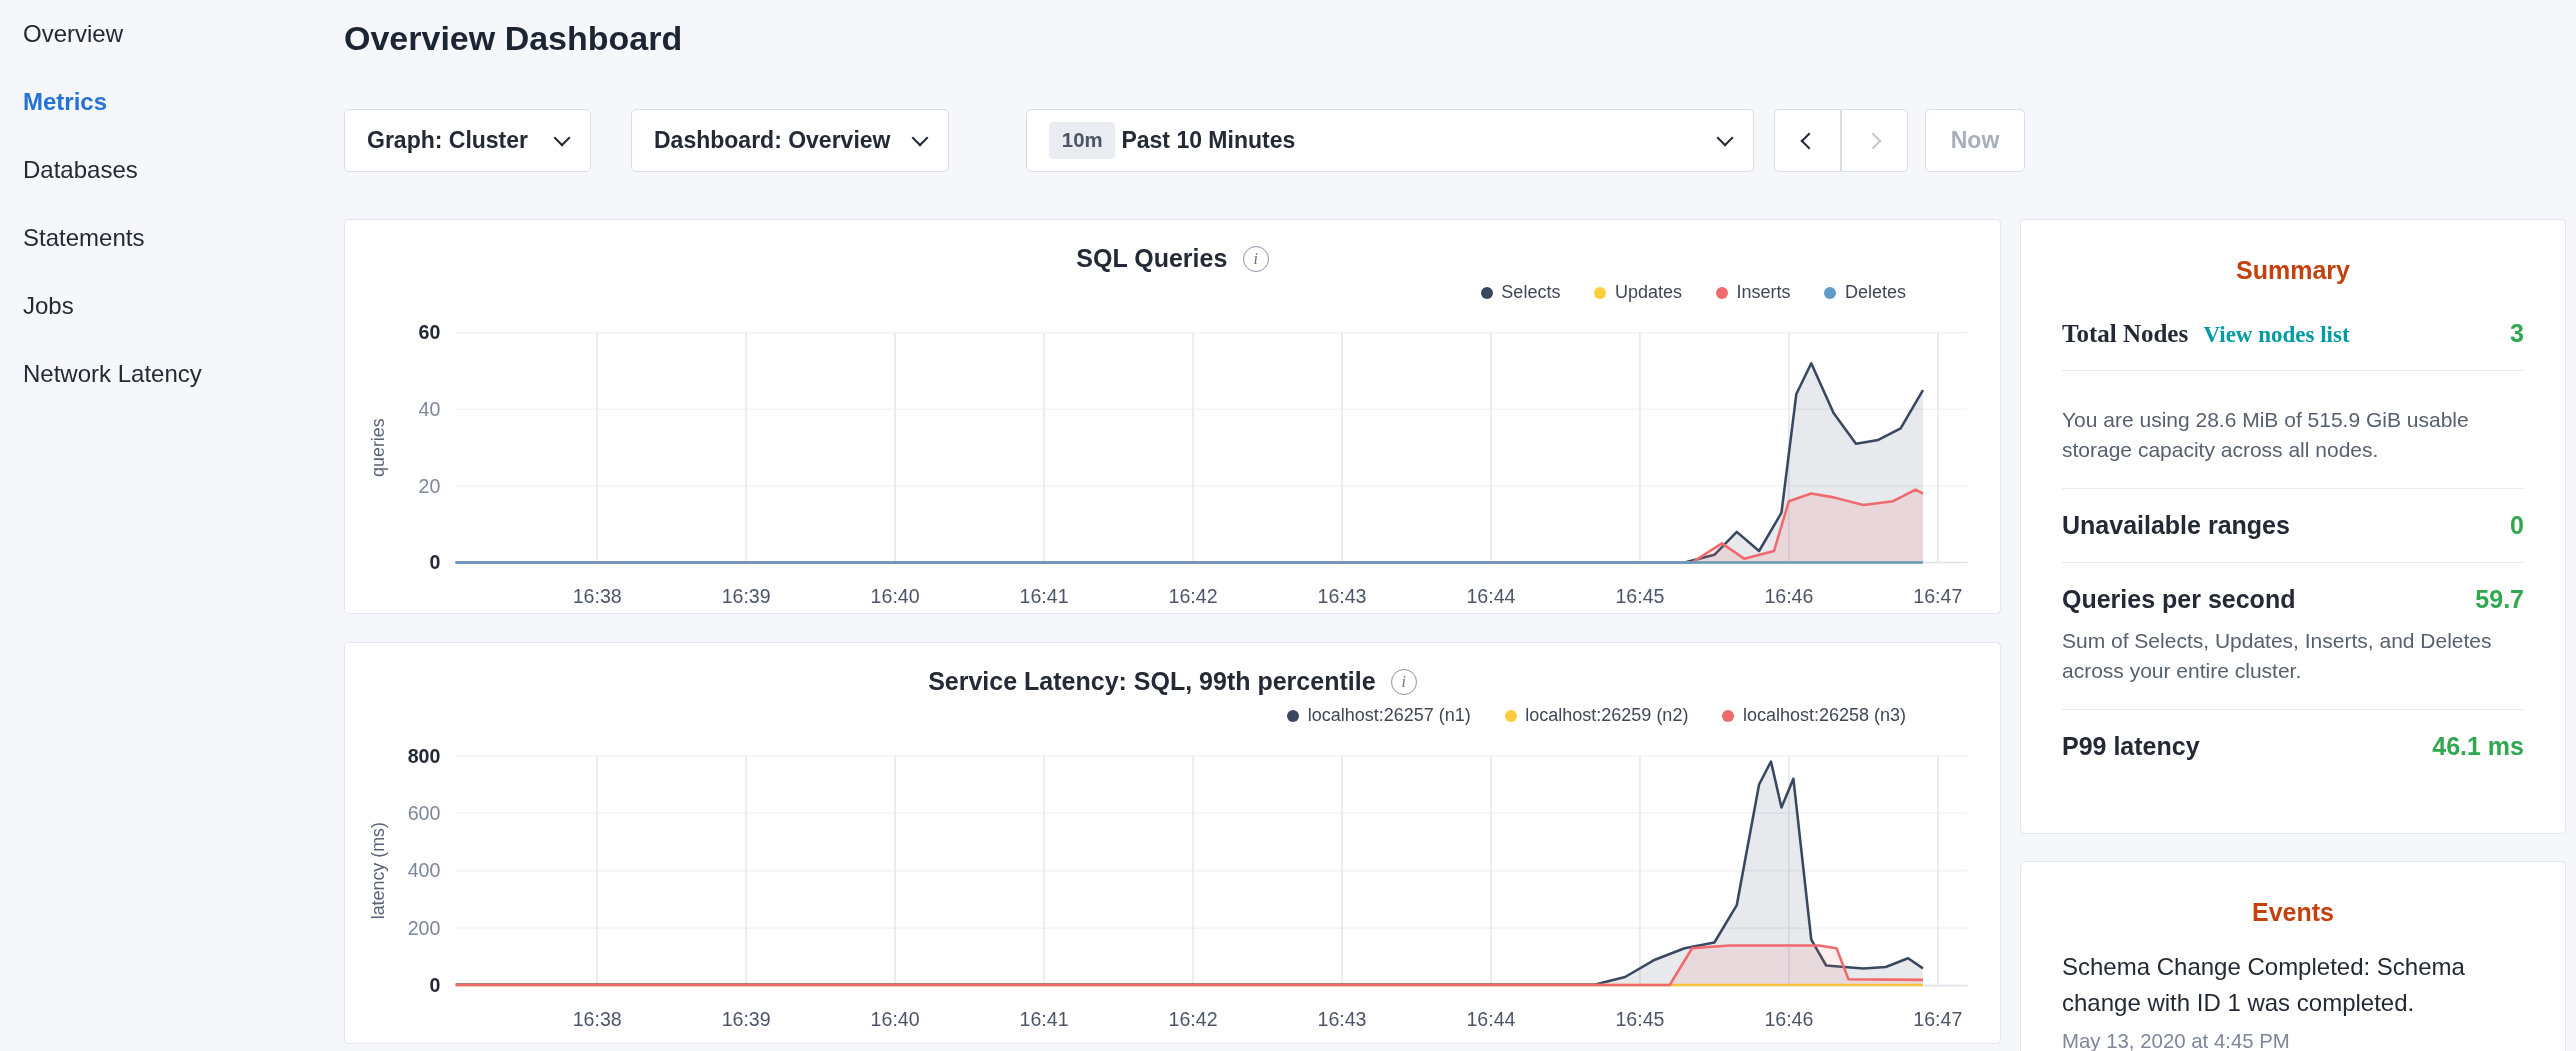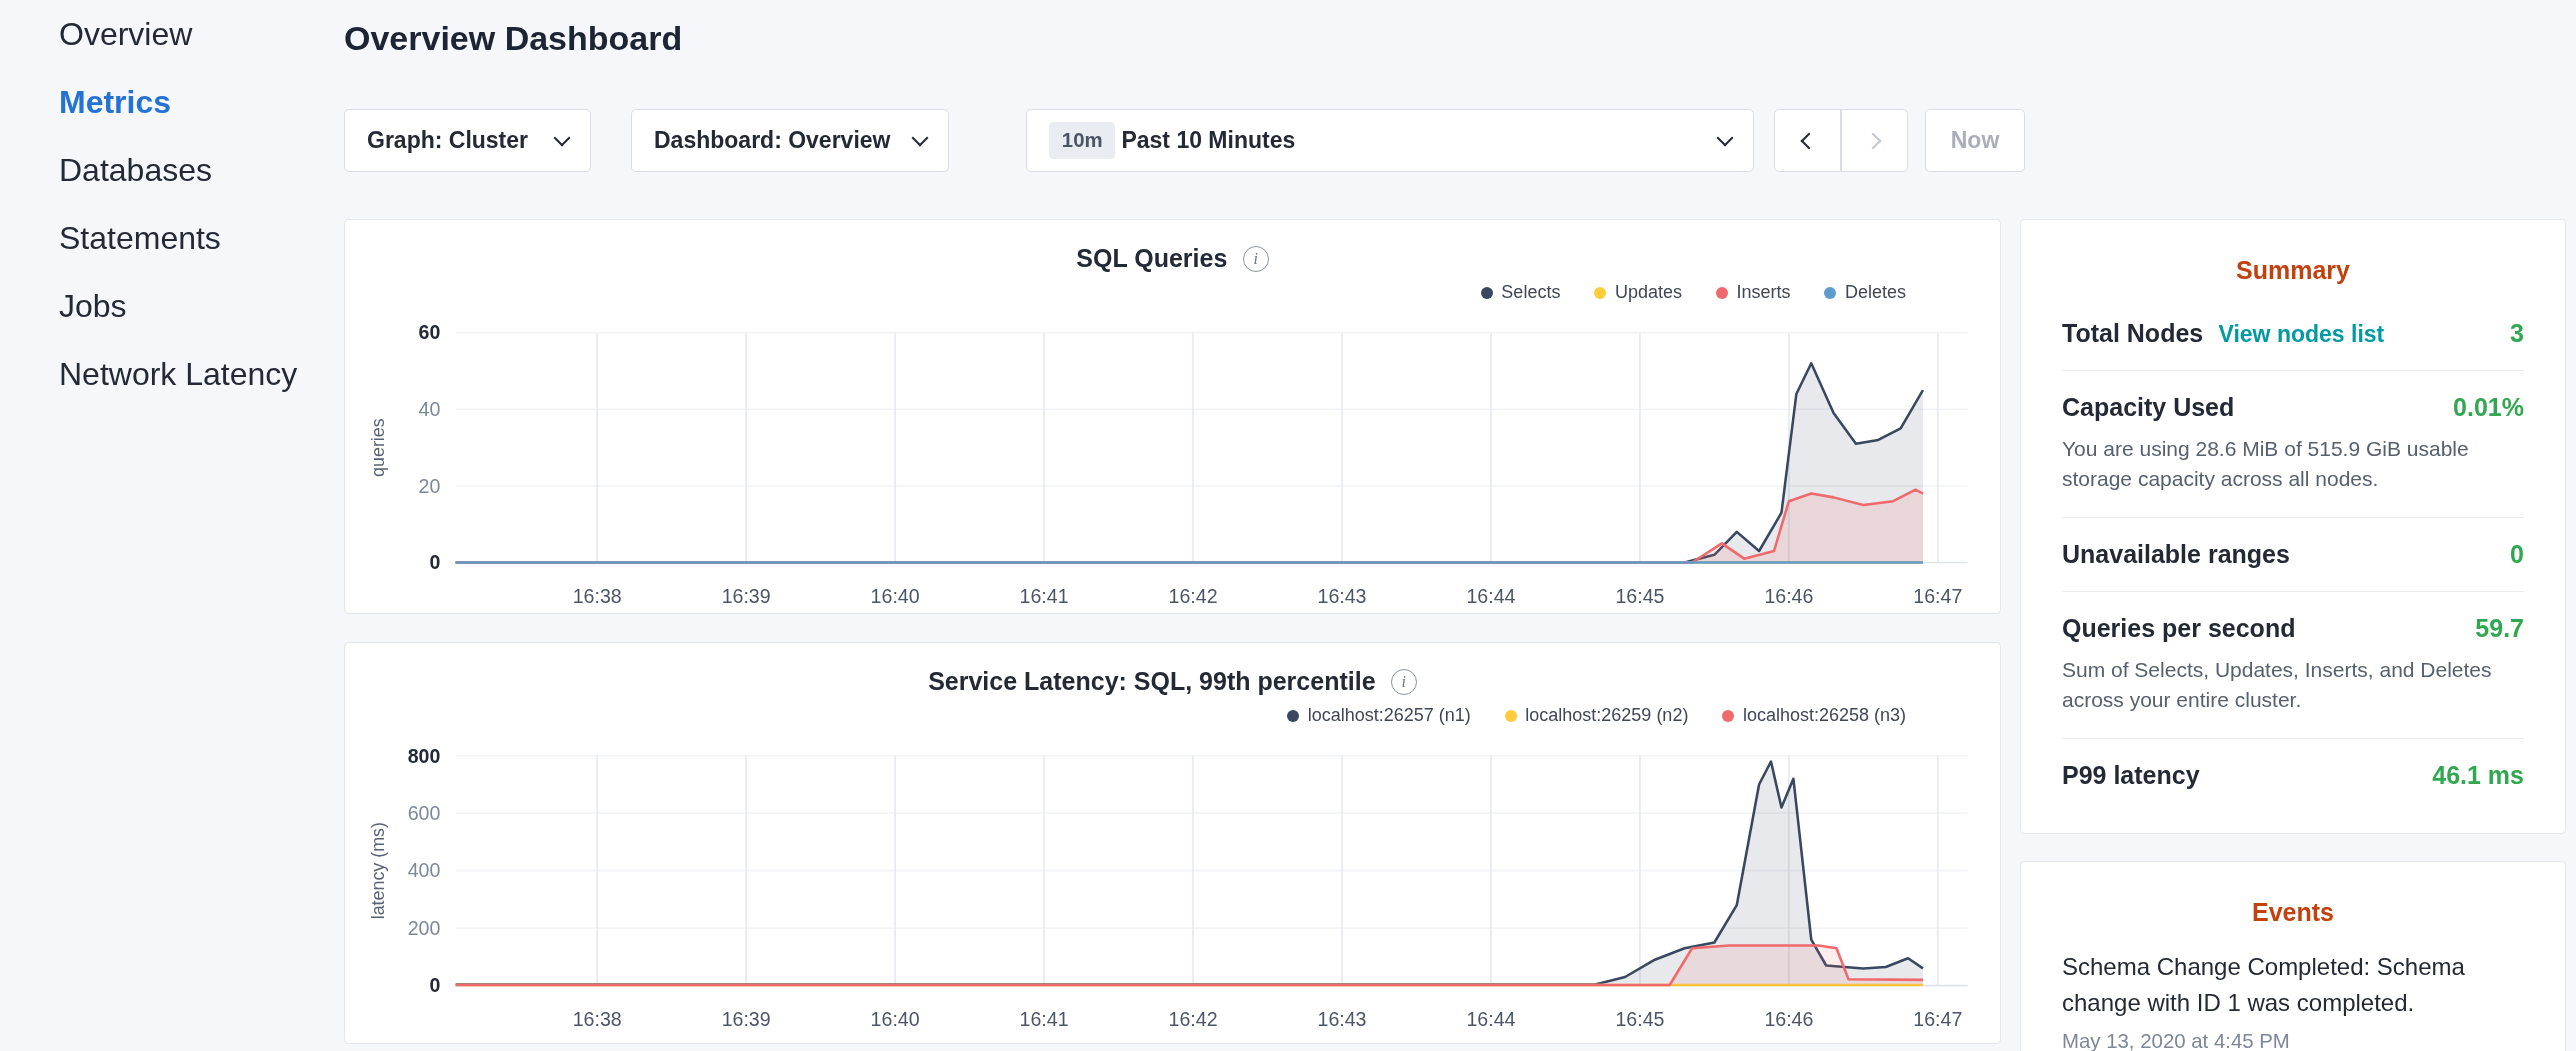--- a/index.html
+++ b/index.html
@@ -3,21 +3,21 @@
 <meta charset="utf-8">
 <style>
   * { margin:0; padding:0; box-sizing:border-box; }
   html,body { background:#f5f7fa; }
   #app {
     position:relative; width:2576px; height:1051px; overflow:hidden;
     background:#f5f7fa; font-family:"Liberation Sans", sans-serif; color:#242a35;
   }
   
   .sidebar { position:absolute; left:0; top:0; width:323px; height:100%; padding:0 0 0 23px; }
-  .side-item { height:68px; display:flex; align-items:center; font-size:32px; color:#242a35; cursor:pointer;margin-left:36px; }
+  .side-item { height:68px; display:flex; align-items:center; font-size:24px; color:#242a35; cursor:pointer; }
   .side-item.active { color:#2372d4; font-weight:700; }
   
   .page-title { position:absolute; left:344px; top:18.7px; font-size:34px; font-weight:600; color:#1d2433; }
   
   .btn {
     position:absolute; top:109px; height:63px; background:#fff;
     border:1.7px solid #d9dee6; border-radius:5.1px;
     display:flex; align-items:center; padding:0 22px;
     font-size:23px; font-weight:600; color:#242a35; cursor:pointer;gap:14px;
   }
@@ -55,21 +55,21 @@
   .xtick { font-size:23px; fill:#4c5568; }
   .ytick { font-size:23px; fill:#7d8799; }
   .ytick.strong { font-weight:700; fill:#242a35; }
   .ylabel { font-size:21px; fill:#5a6375; }
   
   .panel-title { text-align:center; font-size:25px; font-weight:700; color:#c2410c; padding:36px 0 12px; }
   .panel-body { padding:0 41px; }
   .sum-section { padding:22px 0; border-bottom:1.7px solid #e8ebf0; }
   .sum-section.last { border-bottom:none; }
   .sum-row { display:flex; justify-content:space-between; align-items:baseline; }
-  .sum-left { display:flex; align-items:baseline; }
+  .sum-left { display:flex; align-items:baseline;font-family:Liberation Serif, serif; }
   .sum-label { font-size:25px; font-weight:700; color:#242a35; }
   .sum-link { font-size:23px; font-weight:600; color:#009aa3; margin-left:15.3px; cursor:pointer; }
   .sum-value { font-size:25px; font-weight:700; color:#2fa84f; white-space:nowrap; }
   .sum-desc { font-size:21px; color:#56606e; line-height:1.45; margin-top:12px; }
   .event-msg  { font-size:24px; color:#242a35; line-height:1.5; margin-top:10.2px; }
   .event-time { font-size:20.4px; color:#7d8799; margin-top:8.5px; }
 </style>
 </head>
 <body>
 
@@ -240,24 +240,20 @@
         <div class="sum-row">
           <span class="sum-left">
             <span class="sum-label">Total Nodes</span>
             <span class="sum-link">View nodes list</span>
           </span>
           <span class="sum-value">3</span>
         </div>
       </div>
 
       <div class="sum-section">
-        <div class="sum-row">
-          <span class="sum-label">Capacity Used</span>
-          <span class="sum-value">0.01%</span>
-        </div>
         <div class="sum-desc">You are using 28.6 MiB of 515.9 GiB usable storage capacity across all nodes.</div>
       </div>
 
       <div class="sum-section">
         <div class="sum-row">
           <span class="sum-label">Unavailable ranges</span>
           <span class="sum-value">0</span>
         </div>
       </div>
 

